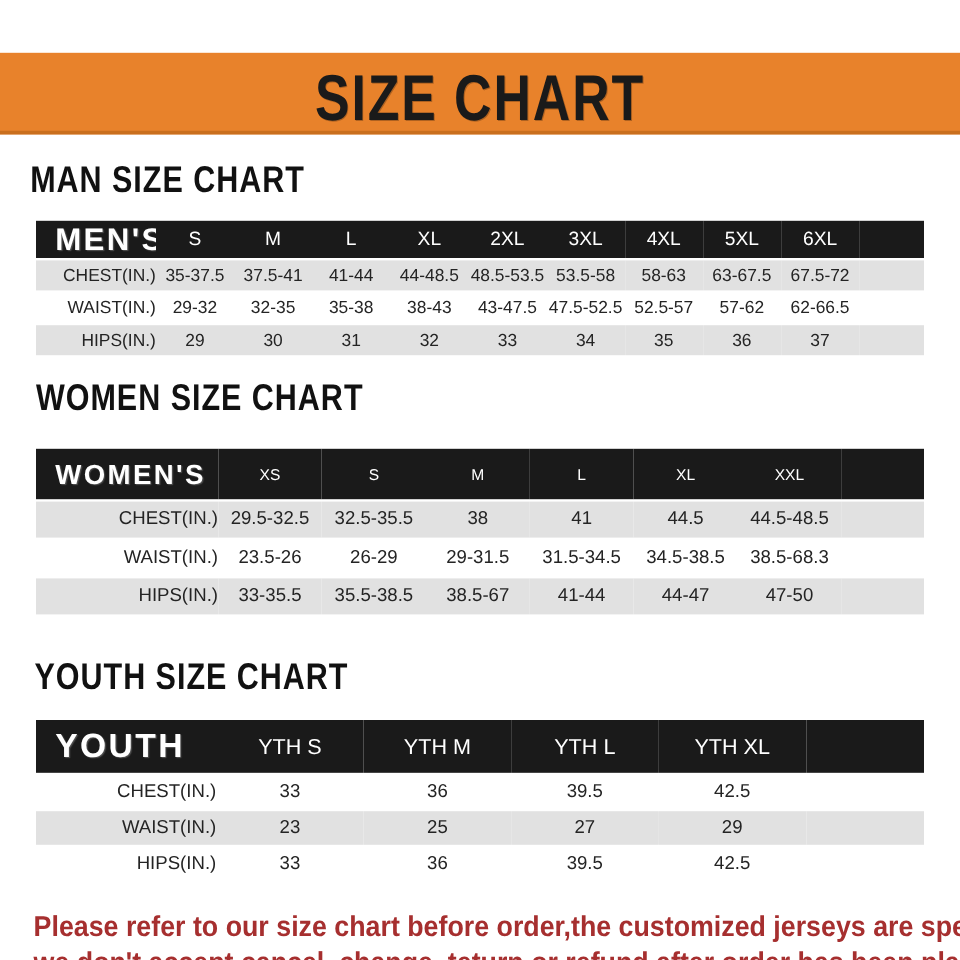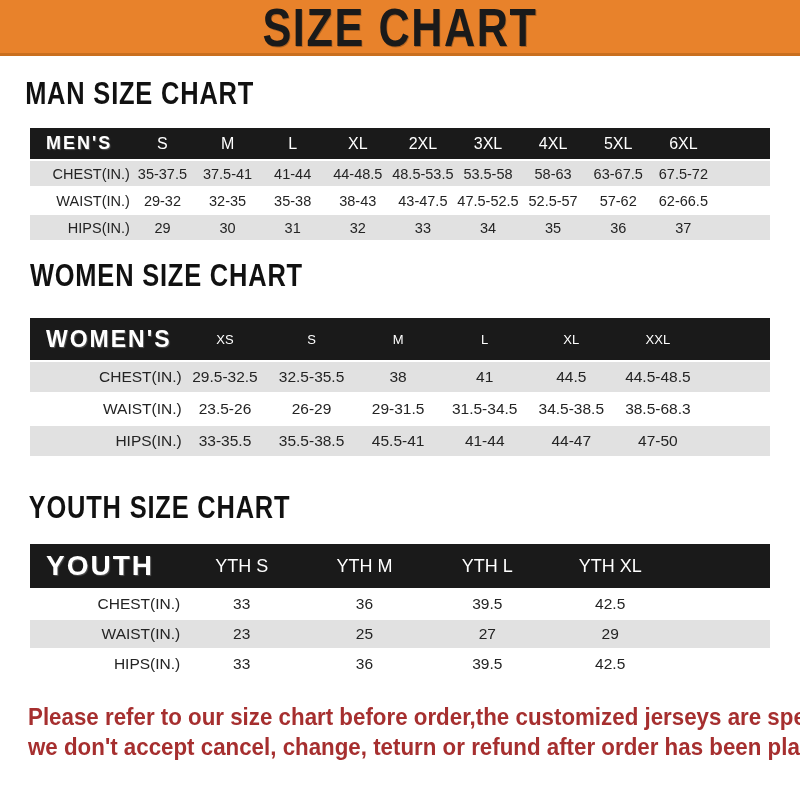--- a/index.html
+++ b/index.html
@@ -14,24 +14,24 @@
   *{margin:0;padding:0;box-sizing:border-box;}
   html,body{width:800px;height:800px;}
   body{
     background:#FFFFFF;
     font-family:"Liberation Sans","DejaVu Sans",sans-serif;
     color:var(--ink);
     overflow:hidden;
   }
   
   .banner{
-    height:56px;
+    height:68px;
     background:var(--banner-bg);
     border-bottom:3px solid #c96f1e;
-    display:flex;align-items:center;justify-content:center;
+    display:flex;align-items:flex-end;justify-content:center;margin-top:44px;
   }
   .banner .big-title{
     font-size:54px;
     font-weight:bold;
     color:var(--banner-text);
     letter-spacing:2px;
     display:inline-block;
     transform:scaleX(0.80);
     transform-origin:center;
     white-space:nowrap;
@@ -88,21 +88,21 @@
     overflow:hidden;
     color:#242424;
   }
   .size-table td.row-label{
     text-align:right;
   }
   
   .tbl-0{margin-top:14px;}
   .tbl-0 thead tr{height:31px;}
   .tbl-0 thead th{font-size:16px;}
-  .tbl-0 thead th.hdr-label{font-size:18px;}
+  .tbl-0 thead th.hdr-label{font-size:26px;}
   .tbl-0 tbody tr{height:25px;}
   .tbl-0 tbody td{font-size:14.5px;}
   .tbl-0 th:first-child{width:13.5%;}
   .tbl-0 th.spacer{width:7.3%;}
   
   .tbl-1{margin-top:22px;}
   .tbl-1 thead tr{height:42px;}
   .tbl-1 thead th{font-size:13px;}
   .tbl-1 thead th.hdr-label{font-size:23px;}
   .tbl-1 tbody tr{height:30px;}
@@ -240,21 +240,21 @@
         <td>29-31.5</td>
         <td>31.5-34.5</td>
         <td>34.5-38.5</td>
         <td>38.5-68.3</td>
         <td class="spacer"></td>
       </tr>
       <tr class="striped">
         <td class="row-label">HIPS(IN.)</td>
         <td>33-35.5</td>
         <td>35.5-38.5</td>
-        <td>45.5-41</td>
+        <td>38.5-67</td>
         <td>41-44</td>
         <td>44-47</td>
         <td>47-50</td>
         <td class="spacer"></td>
       </tr>
     </tbody>
 </table>
 
 <h2 class="section-title title-3">
   <span>YOUTH SIZE CHART</span>

